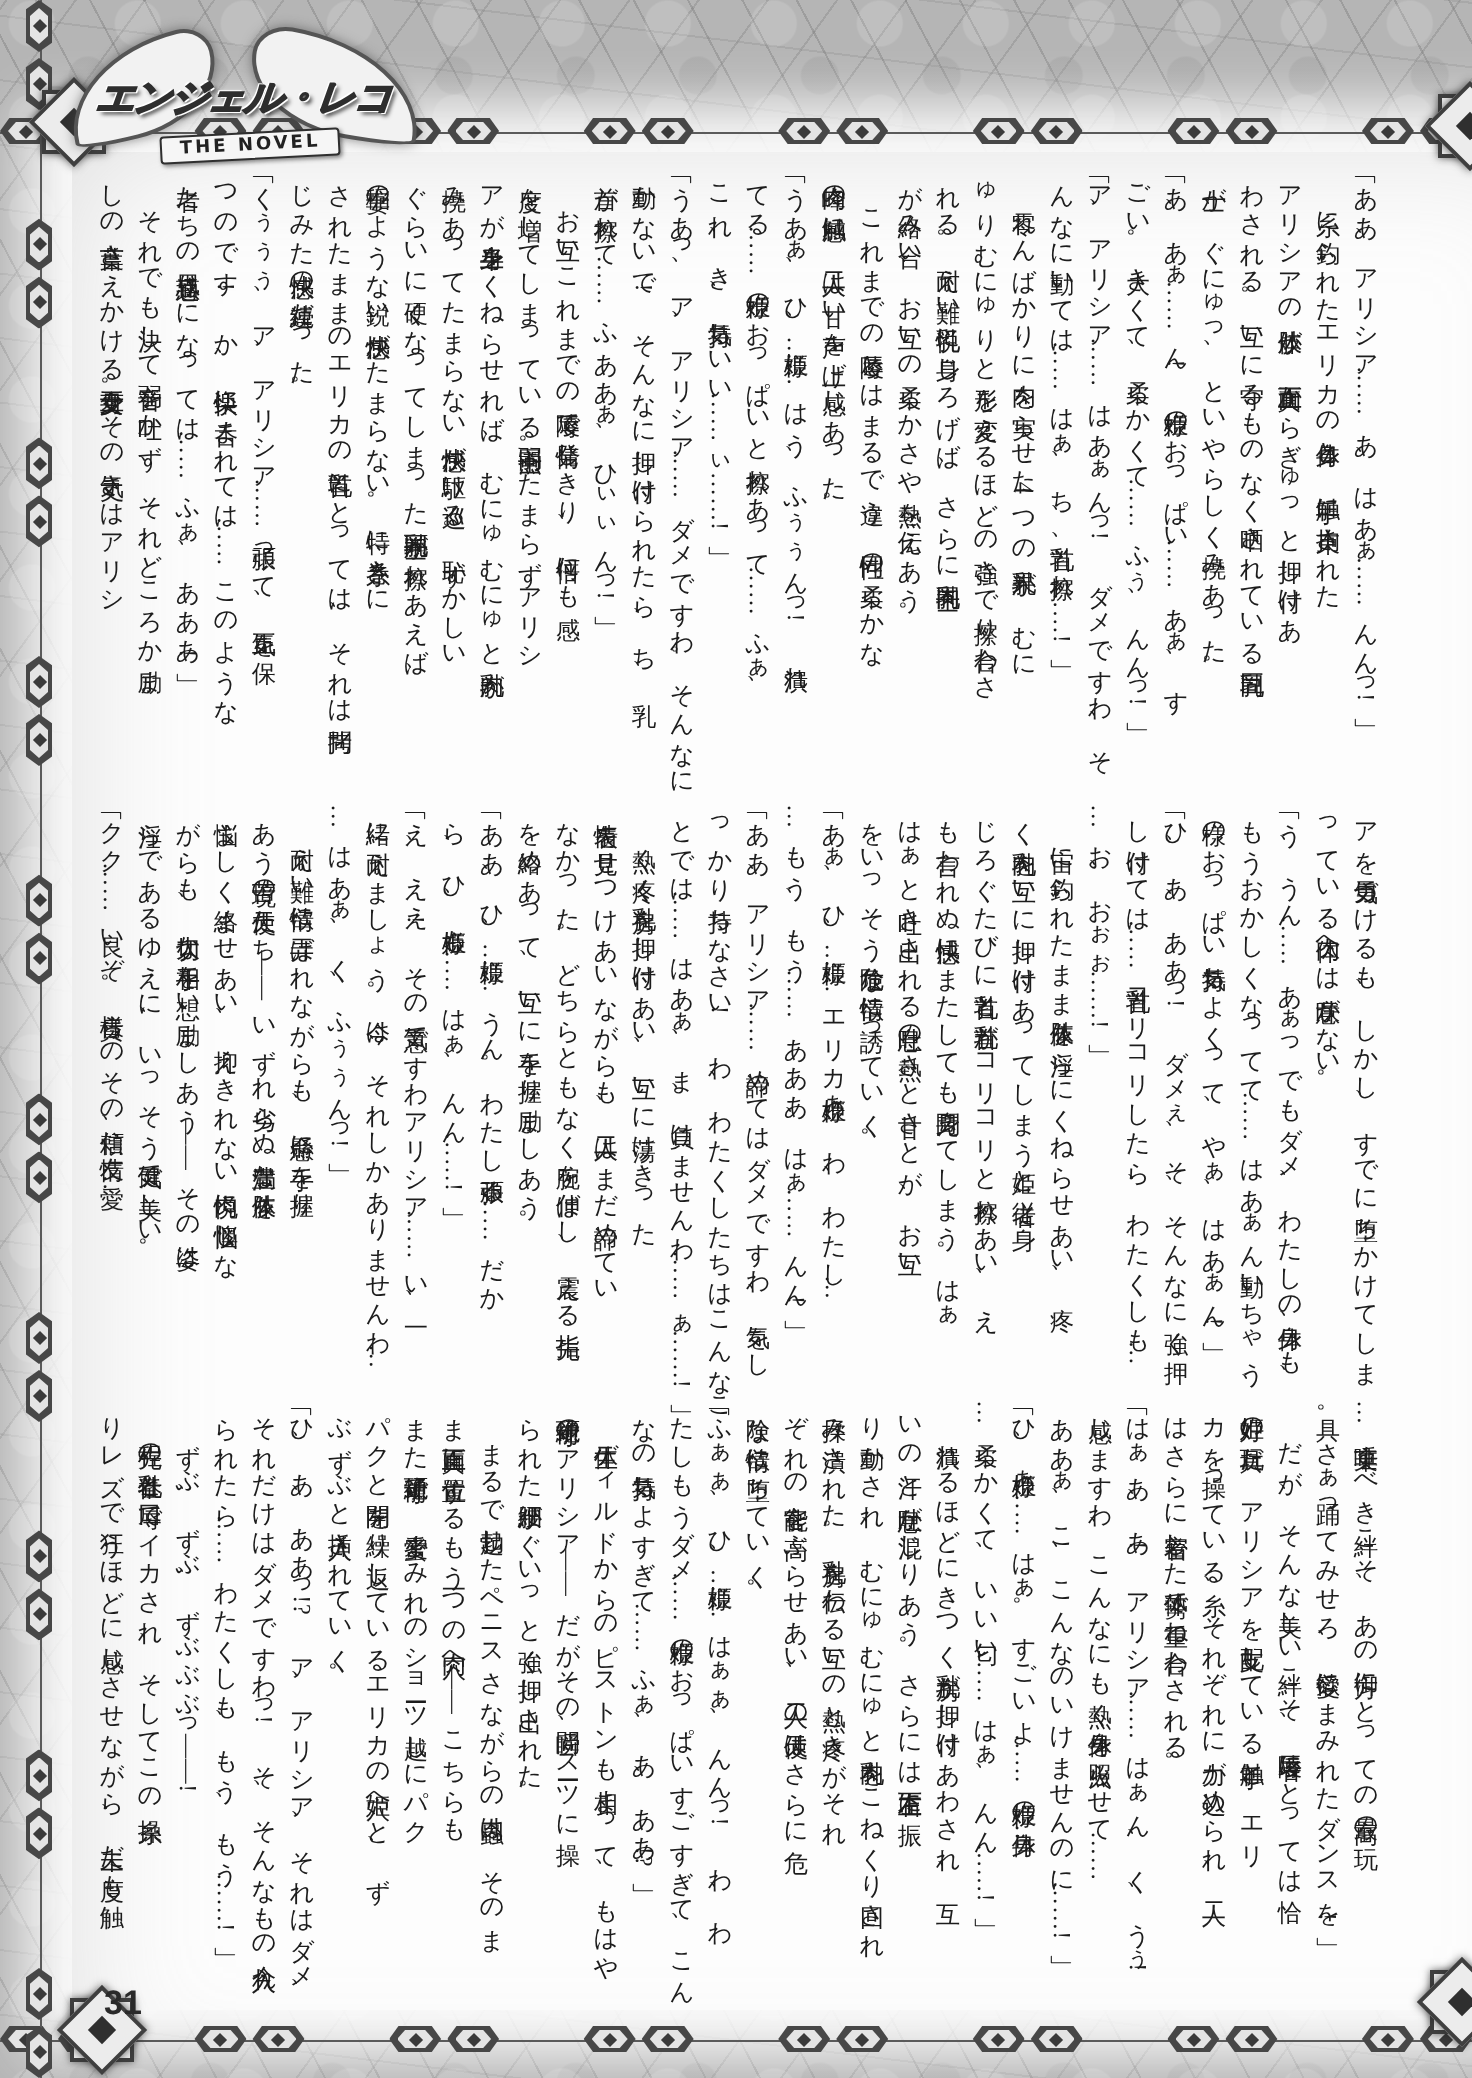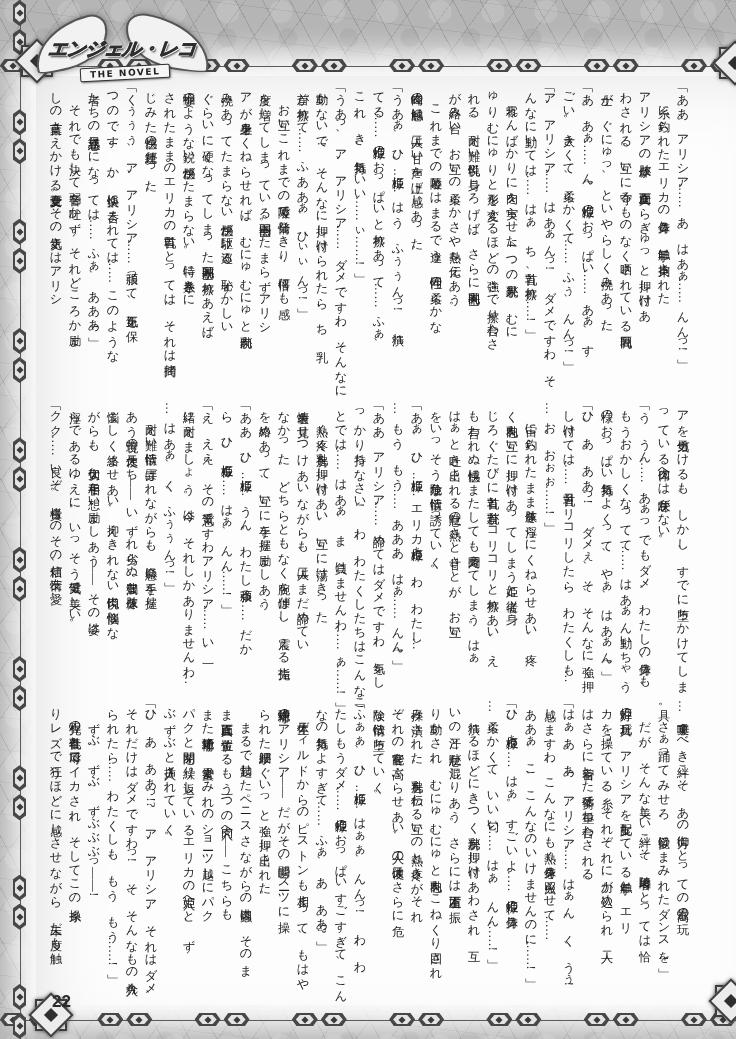--- a/index.html
+++ b/index.html
@@ -321,15 +321,15 @@
       <p>パクと開閉を繰り返しているエリカの姫穴へと、ず</p>
       <p>ぶずぶと挿入されていく。</p>
       <p>「ひ、あ、ああっ!?　ア、アリシア、それはダメ、</p>
       <p>それだけはダメですわっ!　そ、そんなもの今入れ</p>
       <p>られたら……わたくしも、もう、もう……!」</p>
       <p>　ずぶ、ずぶ、ずぶぶぶっ――!</p>
       <p>　先程の乳奉仕と口辱でイカされ、そしてこの糸操</p>
       <p>りレズで狂うほどに感じさせながら、未だ一度も触</p>
     </div>
 
-  <div class="pagenum">22</div>
+  <div class="pagenum">31</div>
 
 </div>
 
 </body></html>

